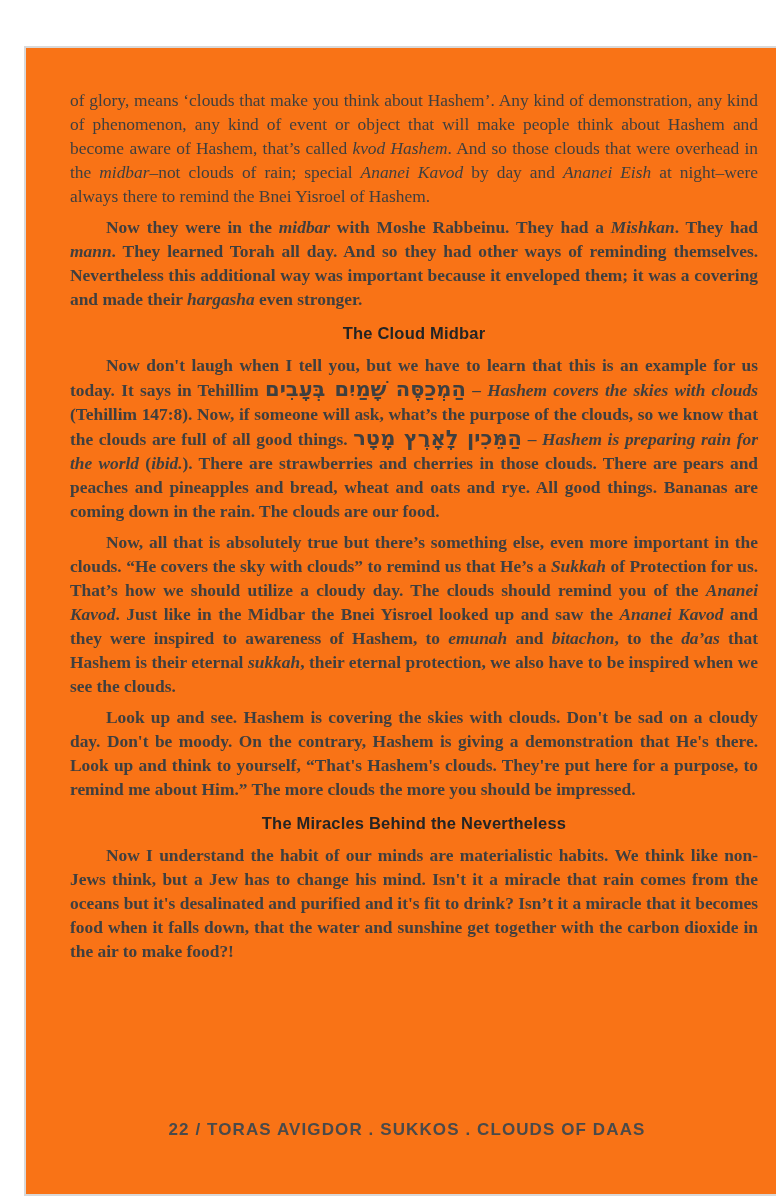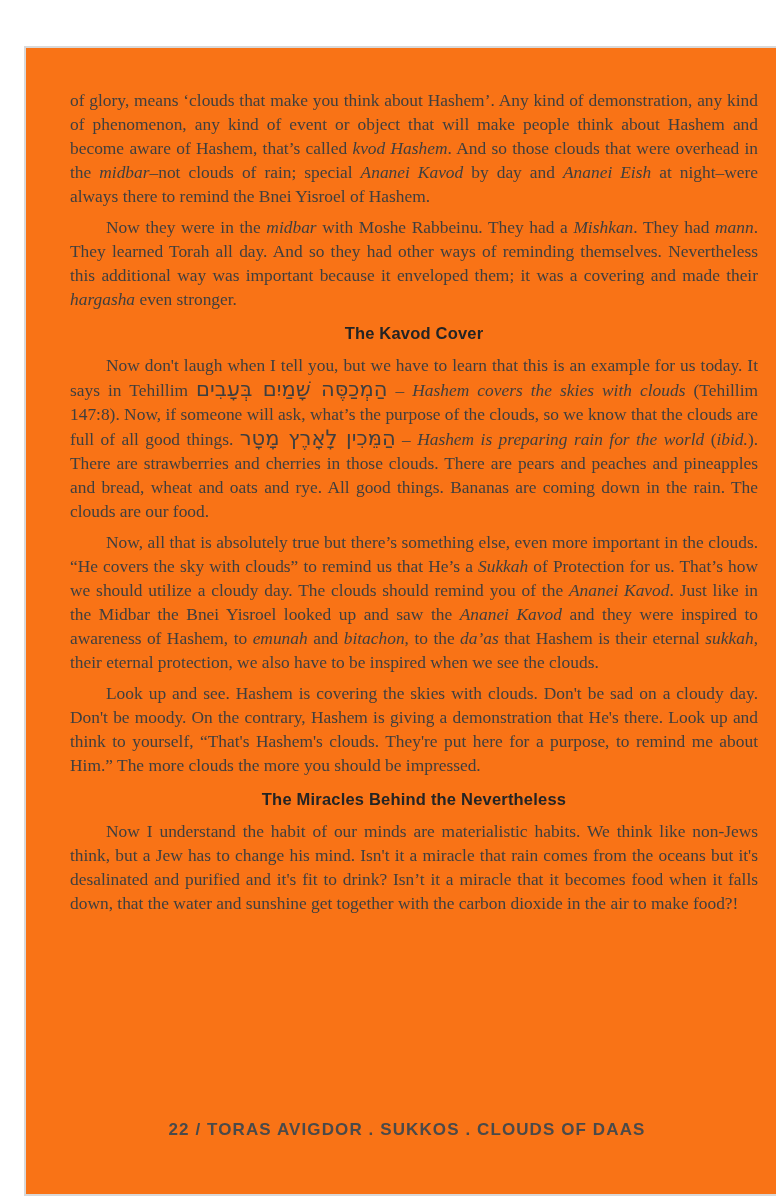--- a/index.html
+++ b/index.html
@@ -23,21 +23,21 @@
   .page-body{
     padding:40px 30px 0 44px;
   }
   p.body{
     font-family:"Liberation Serif", serif;
     font-size:17.4px;line-height:24px;
     color:var(--body-color);
     text-align:justify;
     margin:0 0 7px 0;
   }
-  p.body.indent{text-indent:36px;}
+  p.body.indent{text-indent:36px;font-weight:bold;}
   p.body i{font-style:italic;}
   h2.section{
     font-family:"Liberation Sans", sans-serif;
     font-weight:700;font-size:16.5px;
     color:var(--heading-color);
     text-align:center;
     letter-spacing:0.2px;
     margin:13px 0 10px 0;
   }
   .hebrew{
@@ -55,21 +55,21 @@
     white-space:nowrap;
   }
 </style>
 </head>
 <body>
 
 <div class="page-card">
   <div class="page-body">
       <p class="body"><span>of glory, means ‘clouds that make you think about Hashem’. Any kind of demonstration, any kind of phenomenon, any kind of event or object that will make people think about Hashem and become aware of Hashem, that’s called </span><i>kvod Hashem</i><span>. And so those clouds that were overhead in the </span><i>midbar</i><span>–not clouds of rain; special </span><i>Ananei Kavod</i><span> by day and </span><i>Ananei Eish</i><span> at night–were always there to remind the Bnei Yisroel of Hashem.</span></p>
       <p class="body indent"><span>Now they were in the </span><i>midbar</i><span> with Moshe Rabbeinu. They had a </span><i>Mishkan</i><span>. They had </span><i>mann</i><span>. They learned Torah all day. And so they had other ways of reminding themselves. Nevertheless this additional way was important because it enveloped them; it was a covering and made their </span><i>hargasha</i><span> even stronger.</span></p>
-      <h2 class="section">The Kavod Cover</h2>
+      <h2 class="section">The Cloud Midbar</h2>
       <p class="body indent"><span>Now don't laugh when I tell you, but we have to learn that this is an example for us today. It says in Tehillim </span><span class="hebrew" dir="rtl">הַמְכַסֶּה שָׁמַיִם בְּעָבִים</span><span> – </span><i>Hashem covers the skies with clouds</i><span> (Tehillim 147:8). Now, if someone will ask, what’s the purpose of the clouds, so we know that the clouds are full of all good things. </span><span class="hebrew" dir="rtl">הַמֵּכִין לָאָרֶץ מָטָר</span><span> – </span><i>Hashem is preparing rain for the world</i><span> (</span><i>ibid.</i><span>). There are strawberries and cherries in those clouds. There are pears and peaches and pineapples and bread, wheat and oats and rye. All good things. Bananas are coming down in the rain. The clouds are our food.</span></p>
       <p class="body indent"><span>Now, all that is absolutely true but there’s something else, even more important in the clouds. “He covers the sky with clouds” to remind us that He’s a </span><i>Sukkah</i><span> of Protection for us. That’s how we should utilize a cloudy day. The clouds should remind you of the </span><i>Ananei Kavod</i><span>. Just like in the Midbar the Bnei Yisroel looked up and saw the </span><i>Ananei Kavod</i><span> and they were inspired to awareness of Hashem, to </span><i>emunah</i><span> and </span><i>bitachon</i><span>, to the </span><i>da’as</i><span> that Hashem is their eternal </span><i>sukkah</i><span>, their eternal protection, we also have to be inspired when we see the clouds.</span></p>
       <p class="body indent"><span>Look up and see. Hashem is covering the skies with clouds. Don't be sad on a cloudy day. Don't be moody. On the contrary, Hashem is giving a demonstration that He's there. Look up and think to yourself, “That's Hashem's clouds. They're put here for a purpose, to remind me about Him.” The more clouds the more you should be impressed.</span></p>
       <h2 class="section">The Miracles Behind the Nevertheless</h2>
       <p class="body indent"><span>Now I understand the habit of our minds are materialistic habits. We think like non-Jews think, but a Jew has to change his mind. Isn't it a miracle that rain comes from the oceans but it's desalinated and purified and it's fit to drink? Isn’t it a miracle that it becomes food when it falls down, that the water and sunshine get together with the carbon dioxide in the air to make food?!</span></p>
     </div>
   <div class="page-footer">22 / TORAS AVIGDOR . SUKKOS . CLOUDS OF DAAS</div>
 </div>
 
 </body></html>

